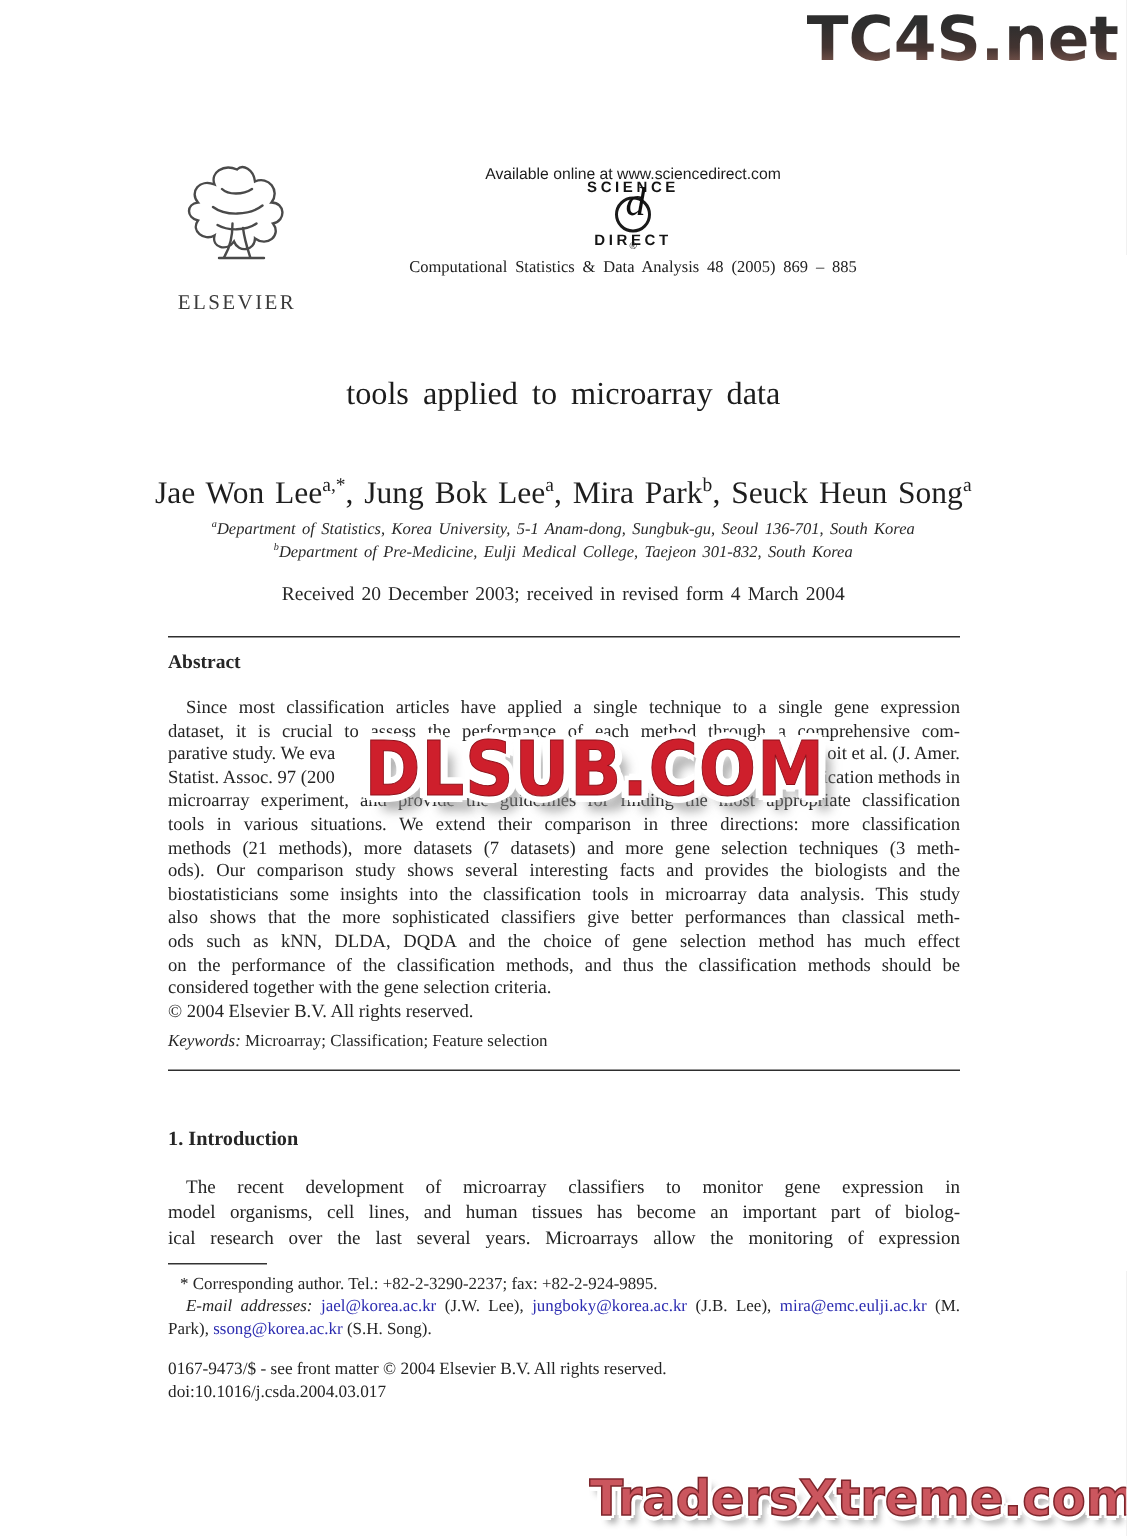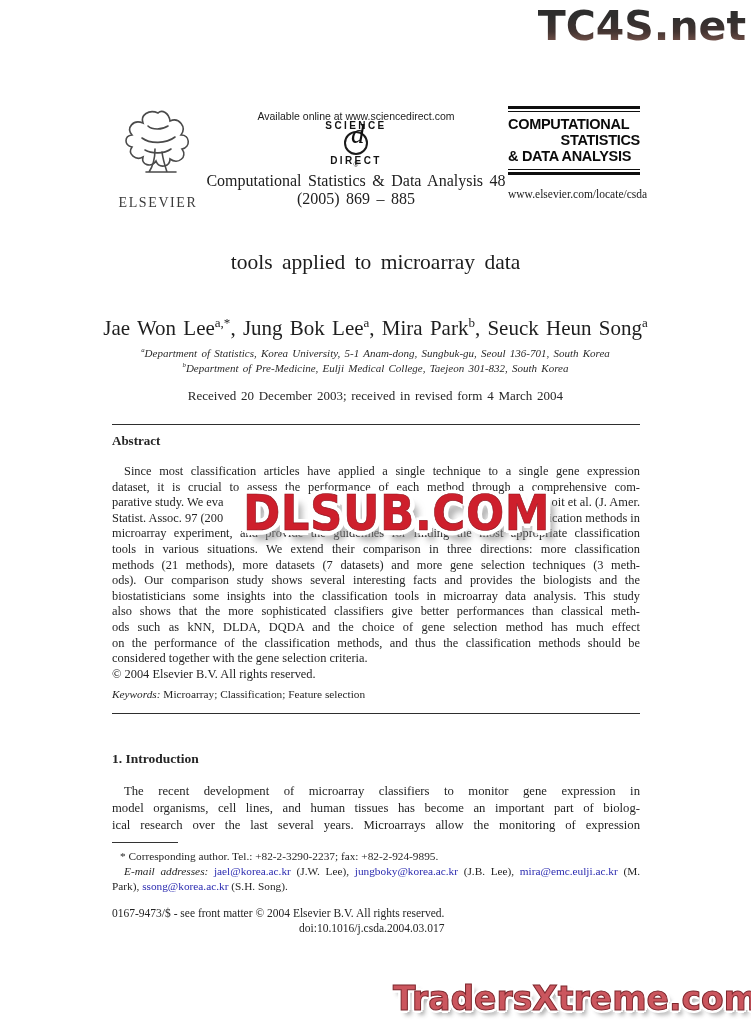--- a/index.html
+++ b/index.html
@@ -44,21 +44,21 @@
   .elsevier svg { display:block; margin:0 auto; }
   .elsevier-word { font-size:14px; letter-spacing:1.6px; color:#3a3a3a; margin-top:19px; }
 
   .header-center { flex:1; text-align:center; padding-top:4px; }
   .avail { font-family:"Liberation Sans",sans-serif; font-size:10.5px; color:#1b1b1b; }
   .sd-logo { margin-top:7px; height:34px; display:flex; align-items:center; justify-content:center;flex-direction:column; }
   .sd-science,.sd-direct { font-family:"Liberation Sans",sans-serif; font-weight:bold; font-size:10px; letter-spacing:2.4px; color:#141414; }
   .sd-d { position:relative; width:24px; height:24px; border:2px solid #1a1a1a; border-radius:50%; margin:0 4px; flex:0 0 auto; }
   .sd-d-letter { position:absolute; left:5px; top:-12px; font-style:italic; font-size:27px; line-height:1; color:#101010; }
   .sd-mark { font-family:"Liberation Sans",sans-serif; font-size:6.5px; position:relative; top:-5px; color:#141414; }
-  .citation { margin-top:9px; font-size:16px; word-spacing:2.5px; color:#202020; }
+  .citation { margin-top:9px; font-size:11px; word-spacing:2.5px; color:#202020; }
 
   .masthead-col { width:132px; }
   .rule-thick { border-top:3.5px solid #0e0e0e; }
   .rule-thin  { border-top:1.2px solid #0e0e0e; margin-top:2px; }
   .rule-thin-b{ border-top:1.2px solid #0e0e0e; margin-top:4px; }
   .rule-thick-b{ border-top:3.5px solid #0e0e0e; margin-top:2px; }
   .mh-text { padding:4px 0 1px; font-family:"Liberation Sans",sans-serif; font-weight:bold;
              font-size:14.5px; line-height:16px; color:#0b0b0b; letter-spacing:-0.3px; }
   .mh-1 { text-align:left; } .mh-2 { text-align:right; } .mh-3 { text-align:left; white-space:nowrap; }
   .journal-url { margin-top:13px; text-align:right; font-size:11.5px; color:#202020; }
@@ -88,21 +88,21 @@
   .intro-heading { position:absolute; top:751px; left:112px; font-weight:bold; font-size:13.5px; }
   .intro-body { position:absolute; top:783px; left:112px; width:528px; font-size:12.7px; line-height:17.2px; color:#242424; }
 
   .foot-rule { position:absolute; top:842px; left:112px; width:66px; border-top:1.2px solid #333; }
   .footnote { position:absolute; top:849px; left:112px; width:528px; font-size:11.3px; line-height:15.2px; text-align:justify; color:#262626; }
   .fn-corr { text-indent:8px; }
   .fn-emails { text-indent:12px; }
   .em-label { font-style:italic; }
   a.email { color:#2b2bb0; text-decoration:none; cursor:pointer; }
 
-  .imprint { position:absolute; top:906px; left:112px; font-size:11.5px; line-height:15px; color:#242424;text-align:right; }
+  .imprint { position:absolute; top:906px; left:112px; font-size:11.5px; line-height:15px; color:#242424; }
 </style>
 </head>
 <body>
 
 <div class="page">
 
   <div class="wm-tc4s">TC4S.net</div>
 
   <div class="journal-header">
 
@@ -123,32 +123,20 @@
         <span class="sd-science">SCIENCE</span>
         <span class="sd-d">
             <span class="sd-d-letter">d</span>
           </span>
         <span class="sd-direct">DIRECT</span>
         <span class="sd-mark">®</span>
       </div>
       <div class="citation">Computational Statistics &amp; Data Analysis 48 (2005) 869 – 885</div>
     </div>
 
-    <div class="masthead-col">
-      <div class="rule-thick"></div>
-      <div class="rule-thin"></div>
-      <div class="mh-text">
-        <div class="mh-1">COMPUTATIONAL</div>
-        <div class="mh-2">STATISTICS</div>
-        <div class="mh-3">&amp; DATA ANALYSIS</div>
-      </div>
-      <div class="rule-thin-b"></div>
-      <div class="rule-thick-b"></div>
-      <div class="journal-url">www.elsevier.com/locate/csda</div>
-    </div>
   </div>
 
   <div class="title-block">
     <div>tools applied to microarray data</div>
   </div>
 
   <div class="authors"><span>Jae Won Lee</span><sup class="s">a,*</sup><span>, </span><span>Jung Bok Lee</span><sup class="s">a</sup><span>, </span><span>Mira Park</span><sup class="s">b</sup><span>, </span><span>Seuck Heun Song</span><sup class="s">a</sup></div>
 
   <div class="affils">
     <div><sup class="s">a</sup><span>Department of Statistics, Korea University, 5-1 Anam-dong, Sungbuk-gu, Seoul 136-701, South Korea</span></div>

